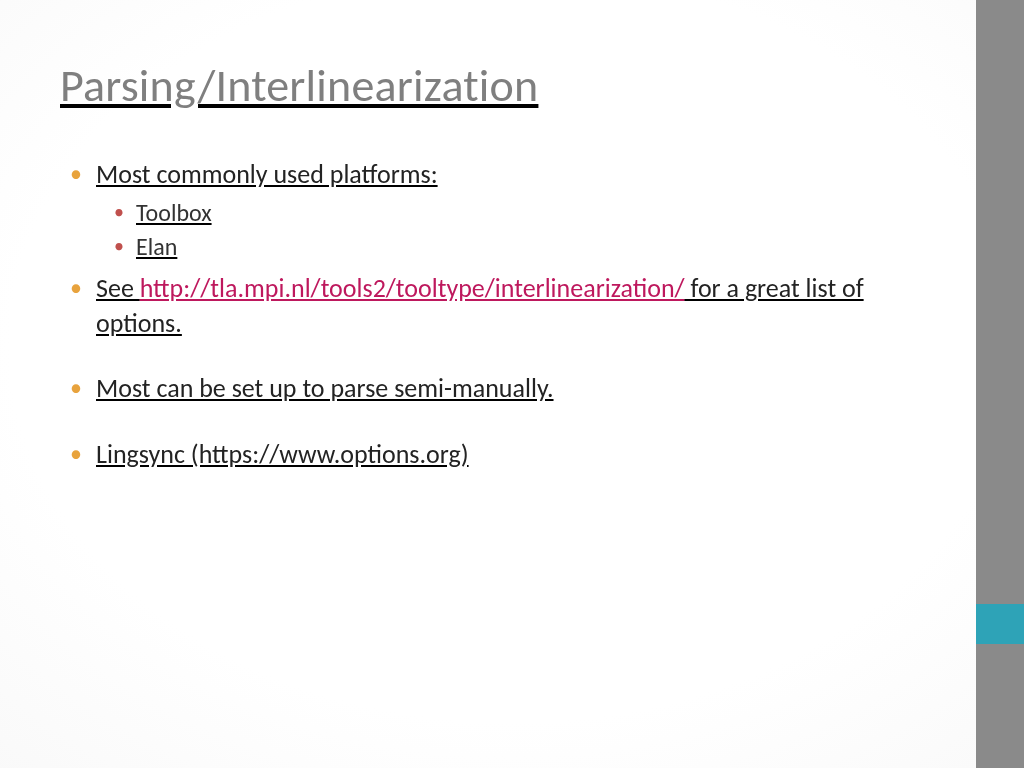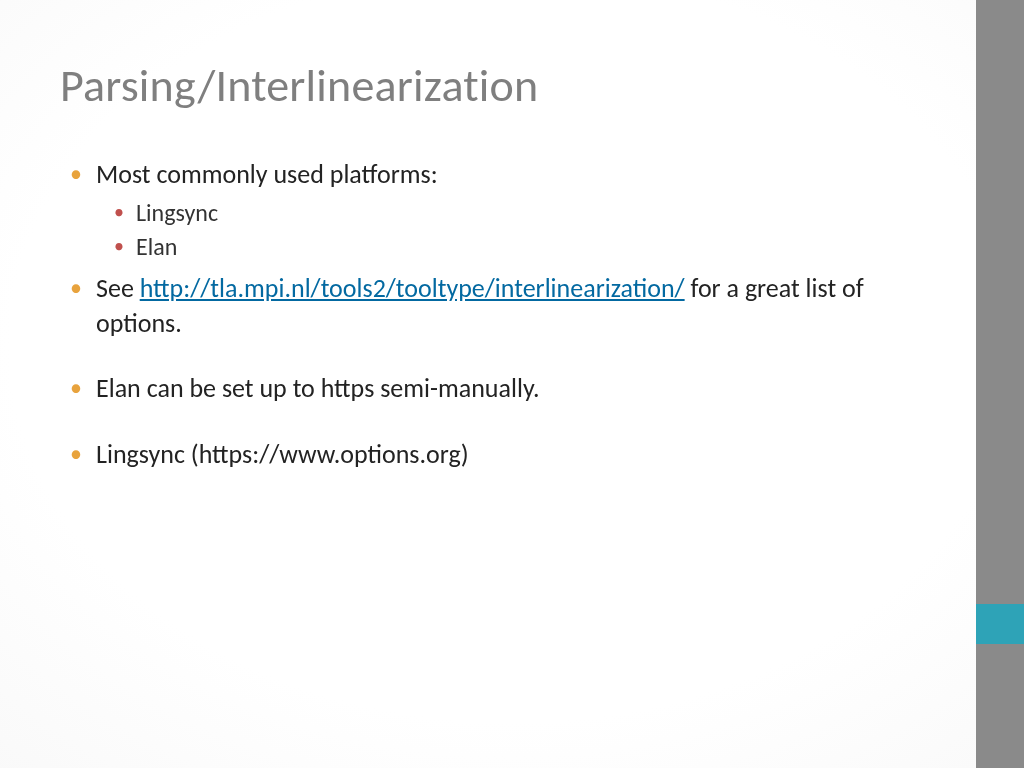--- a/index.html
+++ b/index.html
@@ -22,20 +22,21 @@
     width: 48px;
     height: 40px;
     background: #2ea3b7;
   }
   .slide {
     position: absolute;
     top: 0; left: 0;
     width: 960px;
     height: 538px;
     padding: 60px 60px 40px 60px;
+    text-decoration: underline;
   }
   .title {
     font-size: 46px;
     font-weight: 400;
     color: #7f7f7f;
     letter-spacing: 0.2px;
     margin-bottom: 46px;
     line-height: 1.1;
   }
   ul.lvl1 {
@@ -74,41 +75,41 @@
   ul.lvl2 > li::before {
     content: "•";
     position: absolute;
     left: -22px;
     top: 0;
     color: #c0504d;
     font-size: 20px;
     line-height: 1.6;
   }
   a.hyperlink {
-    color: #0369a1;
+    color: #be185d;
     text-decoration: underline;
   }
 </style>
 </head>
 <body>
 
 <div class="sidebar-gray">
   <div class="accent-square"></div>
 </div>
 
 <div class="slide">
   <h1 class="title">Parsing/Interlinearization</h1>
 
   <ul class="lvl1">
     <li>
       <span>Most commonly used platforms:</span>
       <ul class="lvl2">
-        <li><span>Lingsync</span></li>
+        <li><span>Toolbox</span></li>
         <li><span>Elan</span></li>
       </ul>
     </li>
     <li>
       <span>See </span><a class="hyperlink">http://tla.mpi.nl/tools2/tooltype/interlinearization/</a><span> for a great list of options.</span>
     </li>
-    <li class="gap"><span>Elan can be set up to https semi-manually.</span></li>
+    <li class="gap"><span>Most can be set up to parse semi-manually.</span></li>
     <li class="gap"><span>Lingsync (https://www.options.org)</span></li>
   </ul>
 </div>
 
 </body></html>

